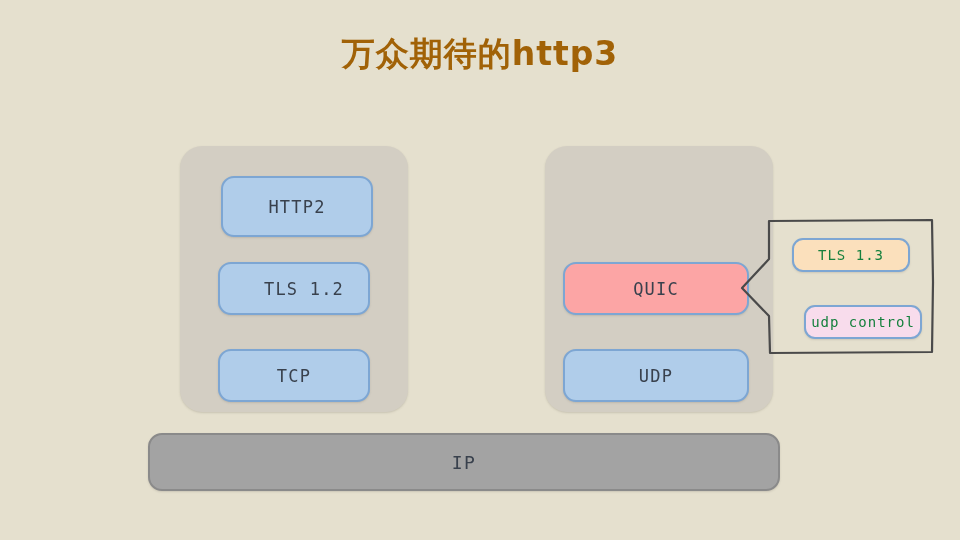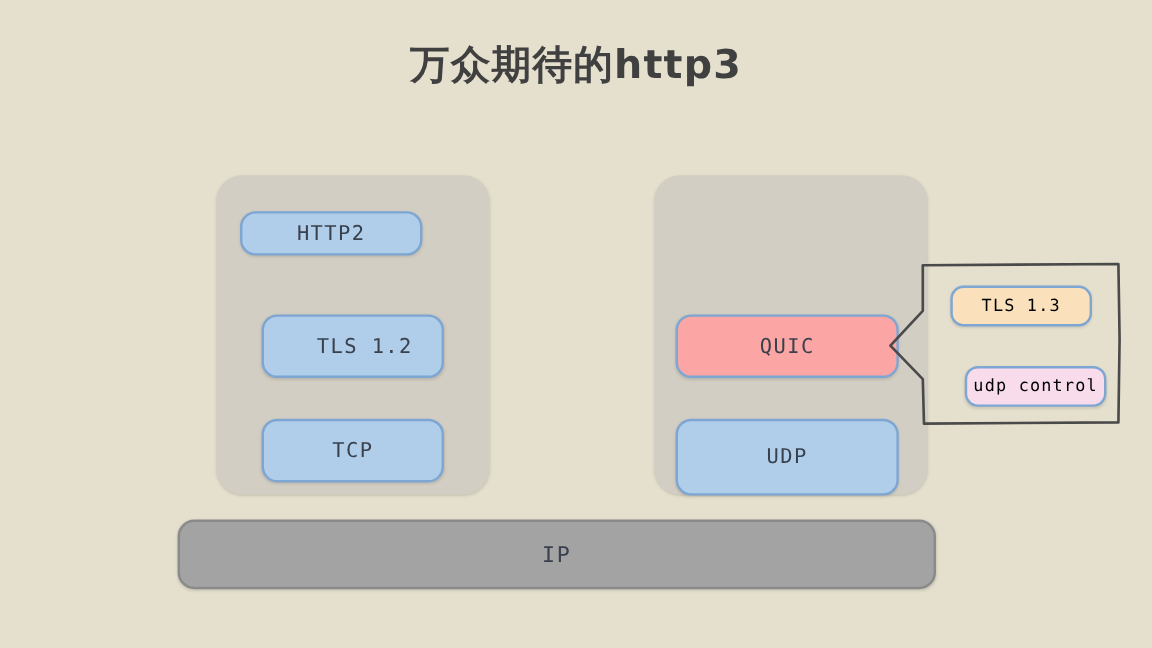--- a/index.html
+++ b/index.html
@@ -26,21 +26,21 @@
   .title {
     position: absolute;
     left: 0;
     top: 32px;
     width: 960px;
     text-align: center;
     font-family: "DejaVu Sans", "Liberation Sans", sans-serif;
     font-size: 33px;
     font-weight: 700;
     letter-spacing: 1px;
-    color: #404040;
+    color: #a16207;
     white-space: nowrap;
   }
 
   
   .panel {
     position: absolute;
     background: #d3cec3;
     border-radius: 22px;
     box-shadow: 0 1px 2px rgba(120,115,100,0.25);
   }
@@ -57,27 +57,27 @@
     border: 2px solid #7da6d3;
     border-radius: 13px;
     background: #b0cdea;
     color: #39414d;
     font-size: 17px;
     letter-spacing: 1.2px;
     box-shadow: 0 1px 2px rgba(110,105,95,0.22);
   }
   .layer.orange { background: #fca5a5; }
 
-  .l-http2 { left: 200px; top: 176px; width: 152px; height: 37px; }
+  .l-http2 { left: 221px; top: 176px; width: 152px; height: 61px; }
   .l-tls12 { left: 218px; top: 262px; width: 152px; height: 53px; padding-left: 20px; }
   .l-tcp   { left: 218px; top: 349px; width: 152px; height: 53px; }
 
   .l-http3 { left: 563px; top: 176px; width: 186px; height: 53px; }
   .l-quic  { left: 563px; top: 262px; width: 186px; height: 53px; }
-  .l-udp   { left: 563px; top: 349px; width: 186px; height: 64px; }
+  .l-udp   { left: 563px; top: 349px; width: 186px; height: 53px; }
 
   
   #ip-bar {
     position: absolute;
     left: 148px;
     top: 433px;
     width: 632px;
     height: 58px;
     box-sizing: border-box;
     display: flex;
@@ -108,21 +108,21 @@
     height: 148px;
   }
   .callout-chip {
     position: absolute;
     box-sizing: border-box;
     display: flex;
     align-items: center;
     justify-content: center;
     border: 2px solid #7da6d3;
     border-radius: 11px;
-    color: #000000;
+    color: #15803d;
     font-size: 14px;
     letter-spacing: 1px;
     box-shadow: 0 1px 2px rgba(110,105,95,0.2);
   }
   .chip-tls13 {
     left: 52px; top: 26px; width: 118px; height: 34px;
     background: #fbe0bc;
   }
   .chip-udpctl {
     left: 52px; top: 93px; width: 118px; height: 34px;

